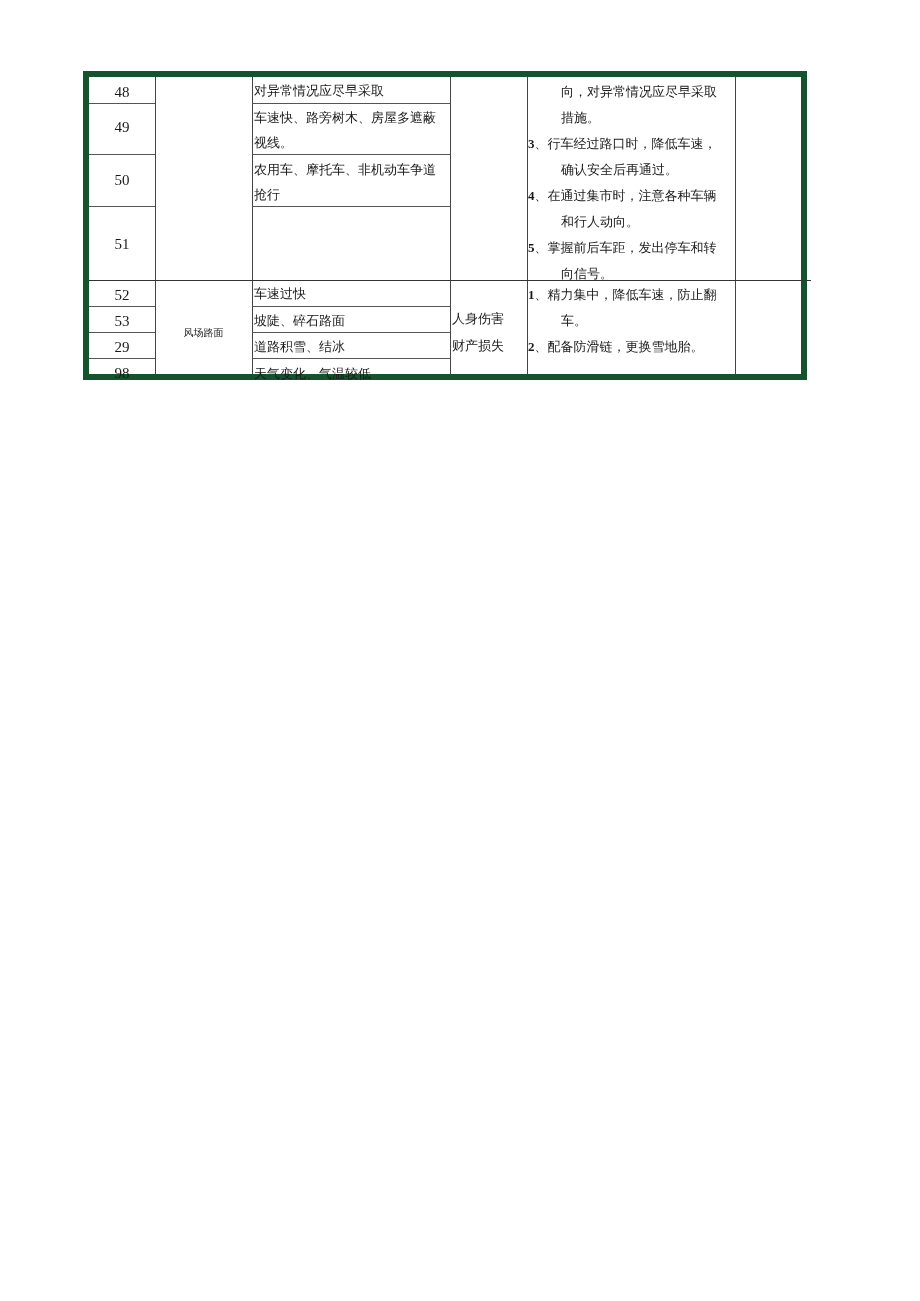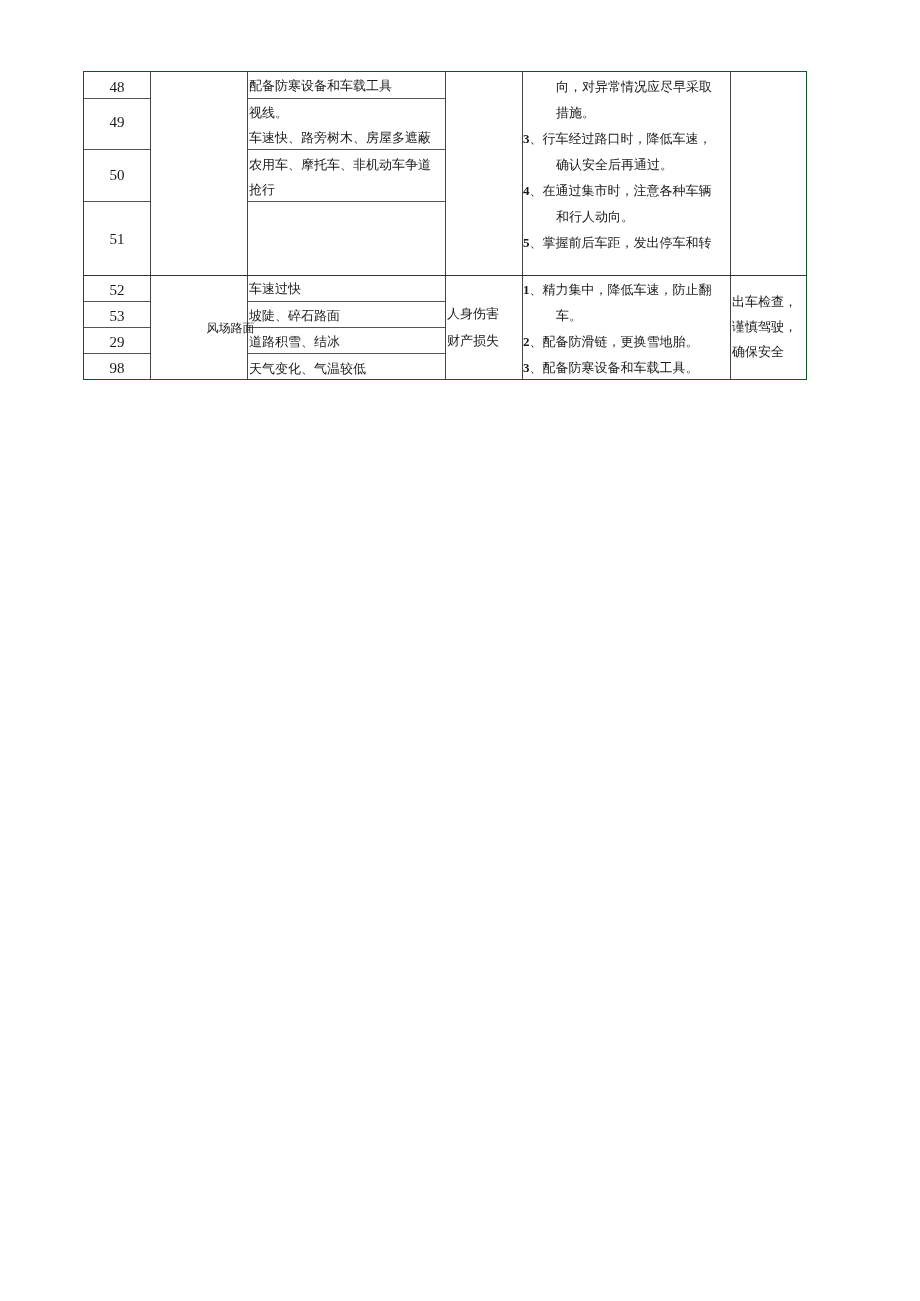--- a/index.html
+++ b/index.html
@@ -1,30 +1,30 @@
 <!DOCTYPE html>
 <html><head>
   <meta charset="utf-8">
   <style>
     html, body { margin: 0; padding: 0; background: #ffffff; }
     body { width: 920px; height: 1301px; position: relative; overflow: hidden;
            font-family: "DejaVu Serif", "Liberation Serif", serif; color: #1a1a1a; }
     .page { position: absolute; left: 0; top: 0; width: 920px; height: 1301px; }
     .tbl { position: absolute; left: 83px; top: 71px; width: 724px; height: 309px;
-           border: 1px solid #14532d; box-sizing: border-box; }
+           border: 6px solid #14532d; box-sizing: border-box; }
     .vline { position: absolute; top: 0; bottom: 0; width: 0; border-left: 1px solid #444; }
     .hline { position: absolute; height: 0; border-top: 1px solid #555; }
     .cell { position: absolute; box-sizing: border-box; font-size: 13px; line-height: 26px; }
     .num { text-align: center; font-family: "Liberation Serif", serif; font-size: 15px; }
     .txt { padding-left: 2px; white-space: nowrap; }
     .measures { padding-left: 1px; }
     .mline { display: block; white-space: nowrap; height: 26px; line-height: 26px; }
     .mline.indent { padding-left: 33px; }
     .mline b { font-weight: bold; font-family: "Liberation Serif", serif; }
-    .sans { font-family: "DejaVu Sans", "Liberation Sans", sans-serif; font-size: 12px; margin-left: 32px; }
+    .sans { font-family: "DejaVu Sans", "Liberation Sans", sans-serif; font-size: 10px; }
   </style>
 </head>
 <body>
 
 <div class="page">
   <div class="tbl">
 
     <div class="vline" style="left:66px"></div>
     <div class="vline" style="left:163px"></div>
     <div class="vline" style="left:361px"></div>
@@ -48,42 +48,43 @@
     <div class="hline" style="left:163px;width:198px;top:281px"></div>
 
     <div class="cell num" style="left:0;top:0;width:66px;height:26px;line-height:30px">48</div>
     <div class="cell num" style="left:0;top:26px;width:66px;height:51px;line-height:48px">49</div>
     <div class="cell num" style="left:0;top:77px;width:66px;height:52px;line-height:52px">50</div>
     <div class="cell num" style="left:0;top:129px;width:66px;height:74px;line-height:76px">51</div>
 
     <div class="cell" style="left:66px;top:0;width:97px;height:203px"></div>
 
     <div class="cell txt" style="left:163px;top:2px;width:198px;height:24px;line-height:24px">
-      <span>配备防寒设备和车载工具</span>
+      <span>对异常情况应尽早采取</span>
     </div>
     <div class="cell txt" style="left:163px;top:28px;width:198px;height:49px;line-height:25px">
+      <span style="display:block">车速快、路旁树木、房屋多遮蔽</span>
       <span style="display:block">视线。</span>
-      <span style="display:block">车速快、路旁树木、房屋多遮蔽</span>
     </div>
     <div class="cell txt" style="left:163px;top:80px;width:198px;height:49px;line-height:25px">
       <span style="display:block">农用车、摩托车、非机动车争道</span>
       <span style="display:block">抢行</span>
     </div>
     <div class="cell txt" style="left:163px;top:129px;width:198px;height:74px"></div>
 
     <div class="cell" style="left:361px;top:0;width:77px;height:203px"></div>
 
     <div class="cell measures" style="left:438px;top:2px;width:208px;height:201px">
       <span class="mline indent"><b></b><span>向，对异常情况应尽早采取</span></span>
       <span class="mline indent"><b></b><span>措施。</span></span>
       <span class="mline"><b>3</b><span>、行车经过路口时，降低车速，</span></span>
       <span class="mline indent"><b></b><span>确认安全后再通过。</span></span>
       <span class="mline"><b>4</b><span>、在通过集市时，注意各种车辆</span></span>
       <span class="mline indent"><b></b><span>和行人动向。</span></span>
       <span class="mline"><b>5</b><span>、掌握前后车距，发出停车和转</span></span>
+      <span class="mline indent"><b></b><span>向信号。</span></span>
     </div>
 
     <div class="cell" style="left:646px;top:0;width:76px;height:203px"></div>
 
     <div class="cell num" style="left:0;top:204px;width:66px;height:26px;line-height:28px">52</div>
     <div class="cell num" style="left:0;top:230px;width:66px;height:26px;line-height:28px">53</div>
     <div class="cell num" style="left:0;top:256px;width:66px;height:26px;line-height:28px">29</div>
     <div class="cell num" style="left:0;top:282px;width:66px;height:26px;line-height:28px">98</div>
 
     <div class="cell sans" style="left:66px;top:204px;width:97px;height:104px;line-height:104px;text-align:center">风场路面</div>
@@ -95,22 +96,16 @@
 
     <div class="cell txt" style="left:361px;top:228px;width:77px;height:60px;line-height:27px">
       <span style="display:block">人身伤害</span>
       <span style="display:block">财产损失</span>
     </div>
 
     <div class="cell measures" style="left:438px;top:205px;width:208px;height:91px">
       <span class="mline"><b>1</b><span>、精力集中，降低车速，防止翻</span></span>
       <span class="mline indent"><b></b><span>车。</span></span>
       <span class="mline"><b>2</b><span>、配备防滑链，更换雪地胎。</span></span>
-      <span class="mline"><b>3</b><span>、配备防寒设备和车载工具。</span></span>
     </div>
 
-    <div class="cell txt" style="left:646px;top:217px;width:76px;height:80px;line-height:25px">
-      <span style="display:block">出车检查，</span>
-      <span style="display:block">谨慎驾驶，</span>
-      <span style="display:block">确保安全</span>
-    </div>
   </div>
 </div>
 
 </body></html>

